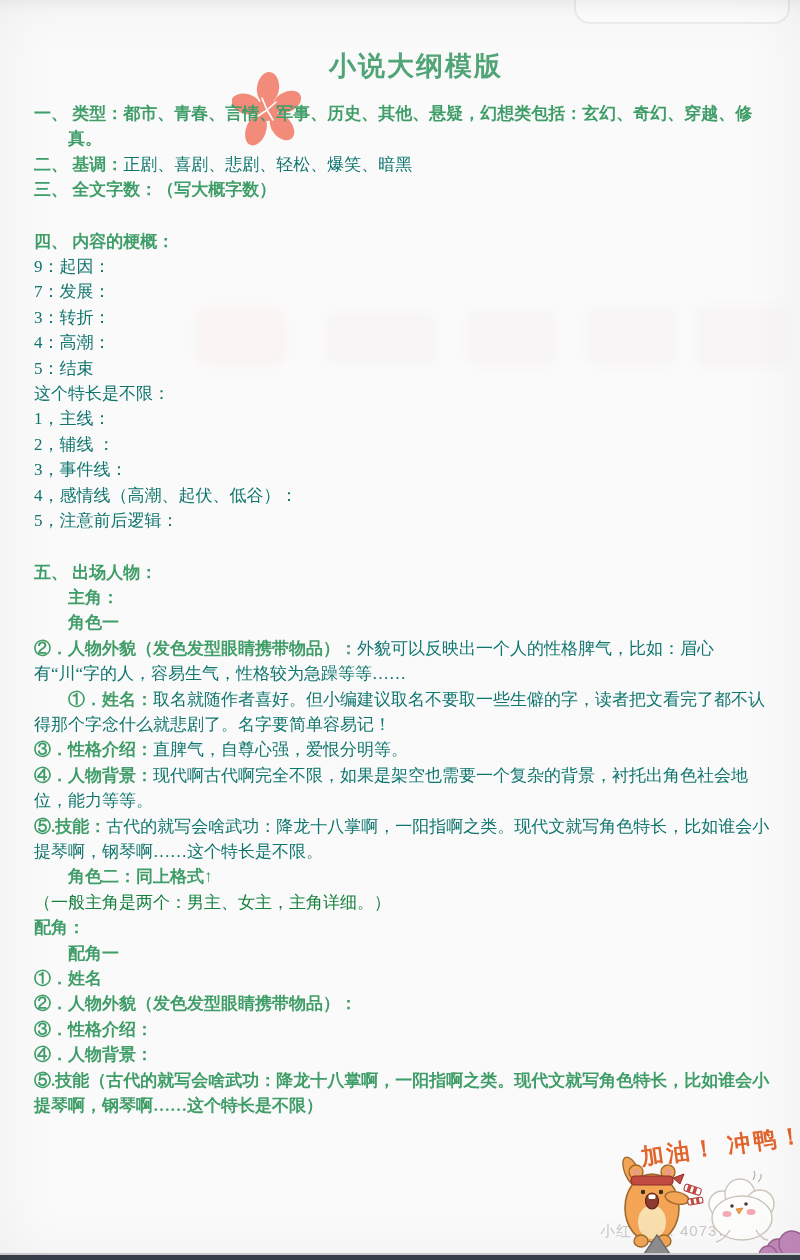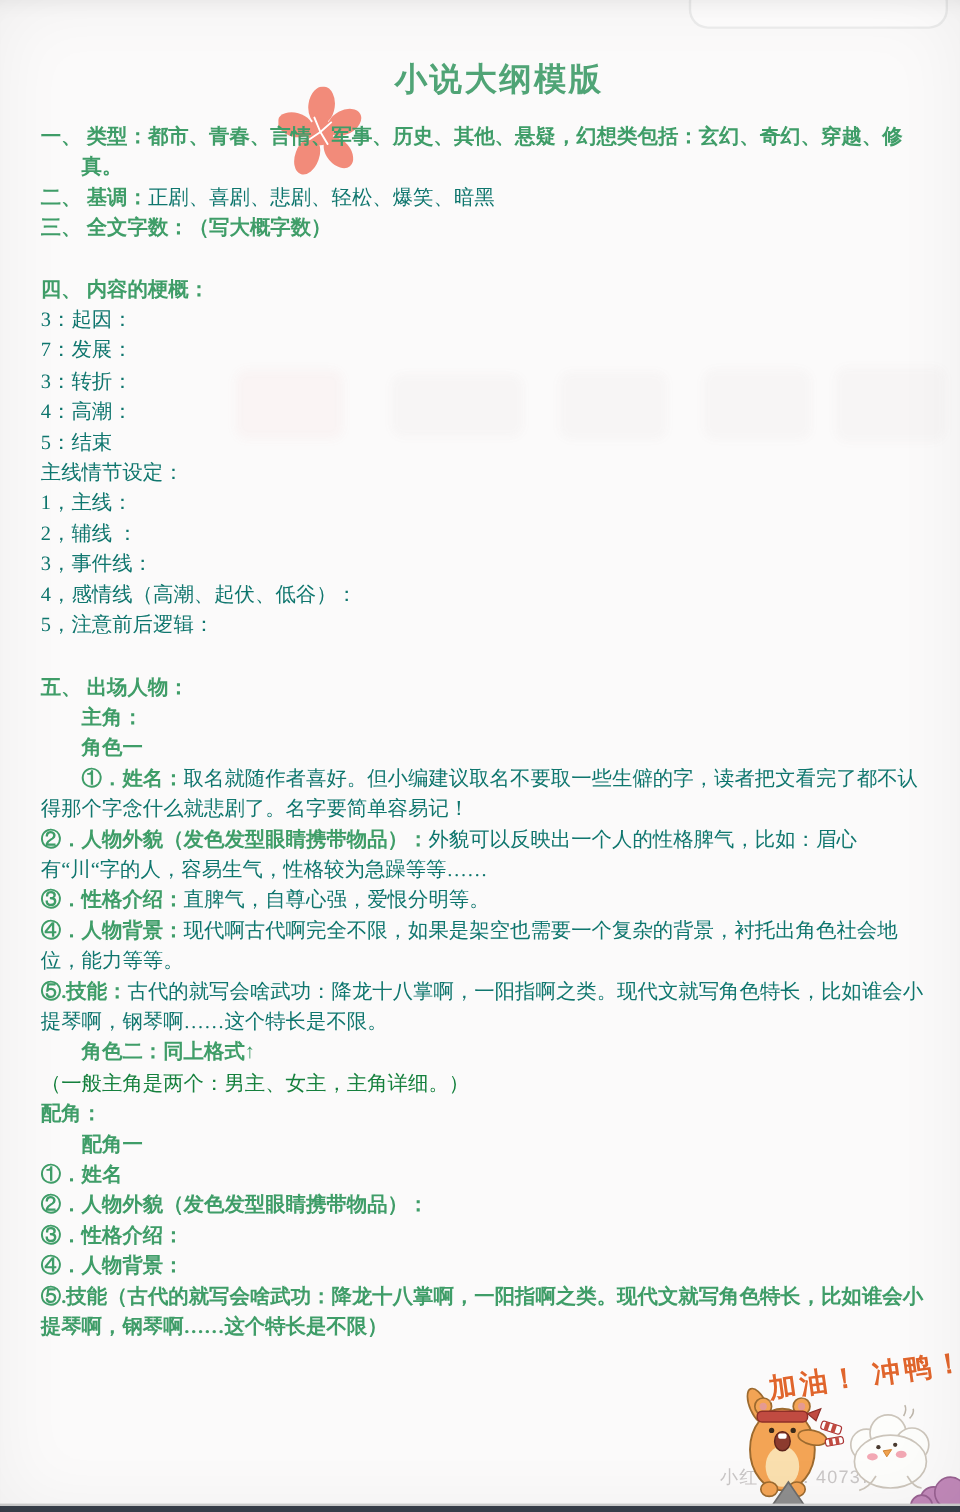--- a/index.html
+++ b/index.html
@@ -75,36 +75,36 @@
     </g>
   </svg>
   <span class="doc-title">小说大纲模版</span>
 </div>
 
 <div class="doc">
     <p class="para hang"><span class="seg-green">一、 类型：都市、青春、言情、军事、历史、其他、悬疑，幻想类包括：玄幻、奇幻、穿越、修真。</span></p>
     <p class="para hang"><span class="seg-green">二、 基调：</span><span class="seg-black">正剧、喜剧、悲剧、轻松、爆笑、暗黑</span></p>
     <p class="para hang"><span class="seg-green">三、 全文字数：（写大概字数）</span></p>
     <p class="para hang gap"><span class="seg-green">四、 内容的梗概：</span></p>
-    <p class="para base"><span class="seg-black">3：起因：</span></p>
+    <p class="para base"><span class="seg-black">9：起因：</span></p>
     <p class="para base"><span class="seg-black">7：发展：</span></p>
     <p class="para base"><span class="seg-black">3：转折：</span></p>
     <p class="para base"><span class="seg-black">4：高潮：</span></p>
     <p class="para base"><span class="seg-black">5：结束</span></p>
-    <p class="para base"><span class="seg-black">主线情节设定：</span></p>
+    <p class="para base"><span class="seg-black">这个特长是不限：</span></p>
     <p class="para base"><span class="seg-black">1，主线：</span></p>
     <p class="para base"><span class="seg-black">2，辅线 ：</span></p>
     <p class="para base"><span class="seg-black">3，事件线：</span></p>
     <p class="para base"><span class="seg-black">4，感情线（高潮、起伏、低谷）：</span></p>
     <p class="para base"><span class="seg-black">5，注意前后逻辑：</span></p>
     <p class="para base gap"><span class="seg-green">五、 出场人物：</span></p>
     <p class="para indent"><span class="seg-green">主角：</span></p>
     <p class="para indent"><span class="seg-green">角色一</span></p>
+    <p class="para base"><span class="seg-green">②．人物外貌（发色发型眼睛携带物品）：</span><span class="seg-black">外貌可以反映出一个人的性格脾气，比如：眉心有“川“字的人，容易生气，性格较为急躁等等……</span></p>
     <p class="para first"><span class="seg-green">①．姓名：</span><span class="seg-black">取名就随作者喜好。但小编建议取名不要取一些生僻的字，读者把文看完了都不认得那个字念什么就悲剧了。名字要简单容易记！</span></p>
-    <p class="para base"><span class="seg-green">②．人物外貌（发色发型眼睛携带物品）：</span><span class="seg-black">外貌可以反映出一个人的性格脾气，比如：眉心有“川“字的人，容易生气，性格较为急躁等等……</span></p>
     <p class="para base"><span class="seg-green">③．性格介绍：</span><span class="seg-black">直脾气，自尊心强，爱恨分明等。</span></p>
     <p class="para base"><span class="seg-green">④．人物背景：</span><span class="seg-black">现代啊古代啊完全不限，如果是架空也需要一个复杂的背景，衬托出角色社会地位，能力等等。</span></p>
     <p class="para base"><span class="seg-green">⑤.技能：</span><span class="seg-black">古代的就写会啥武功：降龙十八掌啊，一阳指啊之类。现代文就写角色特长，比如谁会小提琴啊，钢琴啊……这个特长是不限。</span></p>
     <p class="para indent"><span class="seg-green">角色二：同上格式↑</span></p>
     <p class="para base"><span class="seg-red">（一般主角是两个：男主、女主，主角详细。）</span></p>
     <p class="para base"><span class="seg-green">配角：</span></p>
     <p class="para indent"><span class="seg-green">配角一</span></p>
     <p class="para base"><span class="seg-green">①．姓名</span></p>
     <p class="para base"><span class="seg-green">②．人物外貌（发色发型眼睛携带物品）：</span></p>
     <p class="para base"><span class="seg-green">③．性格介绍：</span></p>

